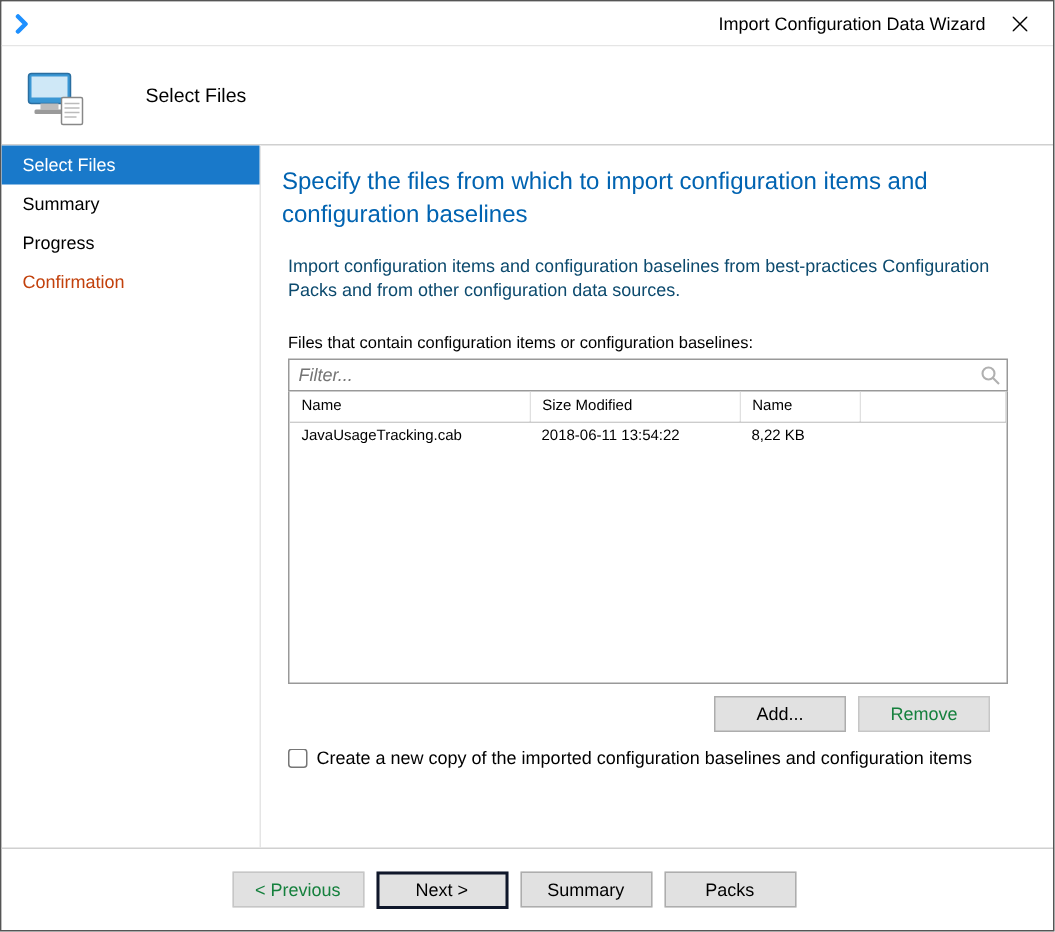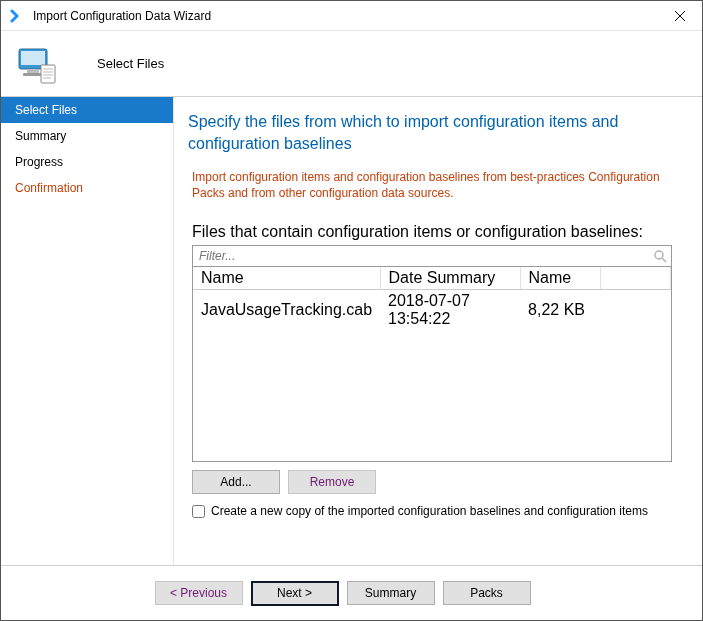--- a/index.html
+++ b/index.html
@@ -18,21 +18,21 @@
   
   .titlebar {
     height: 30px;
     display: flex;
     align-items: center;
     padding: 0 0 0 8px;
     background: #fff;
     border-bottom: 1px solid #e5e5e5;
   }
   .titlebar .title-icon { width: 16px; height: 16px; margin-right: 8px; display:flex; align-items:center; justify-content:center;}
-  .titlebar .title-text { flex: 1; font-size: 12px; color: #000; }
+  .titlebar .title-text { flex: 1; font-size: 12px; color: #000; text-align: right; }
   .titlebar .close-btn {
     width: 45px; height: 30px;
     display: flex; align-items: center; justify-content: center;
     cursor: pointer;
   }
 
   
   .header-area {
     height: 66px;
     display: flex;
@@ -85,27 +85,27 @@
   }
   .content .page-title {
     color: #0063b1;
     font-size: 16px;
     line-height: 22px;
     margin-bottom: 14px;
     margin-top: 2px;
   }
   .content .instruction {
     font-size: 12px;
-    color: #c2410c;
+    color: #0c4a6e;
     line-height: 16px;
     margin-bottom: 22px;
     padding: 0 4px;
   }
   .content .list-label {
-    font-size: 16px; color:#000;
+    font-size: 11px; color:#000;
     margin-bottom: 4px;
     padding: 0 4px;
   }
 
   
   .filter-row {
     border: 1px solid #999;
     height: 22px;
     display: flex;
     align-items: flex-start;
@@ -131,42 +131,43 @@
   .table-wrap {
     border: 1px solid #999;
     border-top: none;
     height: 195px;
     overflow: auto;
     margin: 0 4px;
   }
   table.files {
     border-collapse: collapse;
     width: 100%;
-    font-size: 16px;
+    font-size: 10px;
   }
   table.files th {
     text-align: left;
     font-weight: normal;
     background: #fff;
     border-bottom: 1px solid #ccc;
     border-right: 1px solid #e0e0e0;
     padding: 2px 8px;
     height: 20px;
     position: sticky; top: 0;
   }
   table.files td {
     padding: 2px 8px;
     height: 18px;
   }
 
   
   .add-remove {
     display: flex;
+    justify-content: flex-end;
     gap: 8px;
-    margin: 8px 4px 0 4px;
+    margin: 8px 16px 0 4px;
   }
 
   
   .check-row {
     margin: 10px 4px 0 4px;
     display: flex;
     align-items: center;
     gap: 6px;
   }
   .check-row input[type=checkbox] {
@@ -194,21 +195,21 @@
     height: 24px;
     background: #e1e1e1;
     border: 1px solid #adadad;
     font-size: 12px;
     font-family: inherit;
     color: #000;
     cursor: pointer;
     padding: 0 10px;
   }
   button.btn:disabled {
-    color: #701a75;
+    color: #15803d;
     cursor: default;
     background: #e1e1e1;
     border-color: #c6c6c6;
   }
   button.btn.default {
     border: 2px solid #0f172a;
     height: 25px;
   }
 </style>
 </head>
@@ -268,29 +269,29 @@
           <line x1="8" y1="8" x2="12" y2="12" stroke="#b0b0b0" stroke-width="1.4"></line>
         </svg>
       </span>
     </div>
 
     <div class="table-wrap">
       <table class="files">
         <thead>
           <tr>
             <th style="width:160px">Name</th>
-            <th style="width:140px">Date Summary</th>
+            <th style="width:140px">Size Modified</th>
             <th style="width:80px">Name</th>
             <th></th>
           </tr>
         </thead>
         <tbody>
           <tr>
             <td>JavaUsageTracking.cab</td>
-            <td>2018-07-07 13:54:22</td>
+            <td>2018-06-11 13:54:22</td>
             <td>8,22 KB</td>
             <td></td>
           </tr>
         </tbody>
       </table>
     </div>
 
     <div class="add-remove">
       <button class="btn">Add...</button>
       <button class="btn" disabled="">Remove</button>

